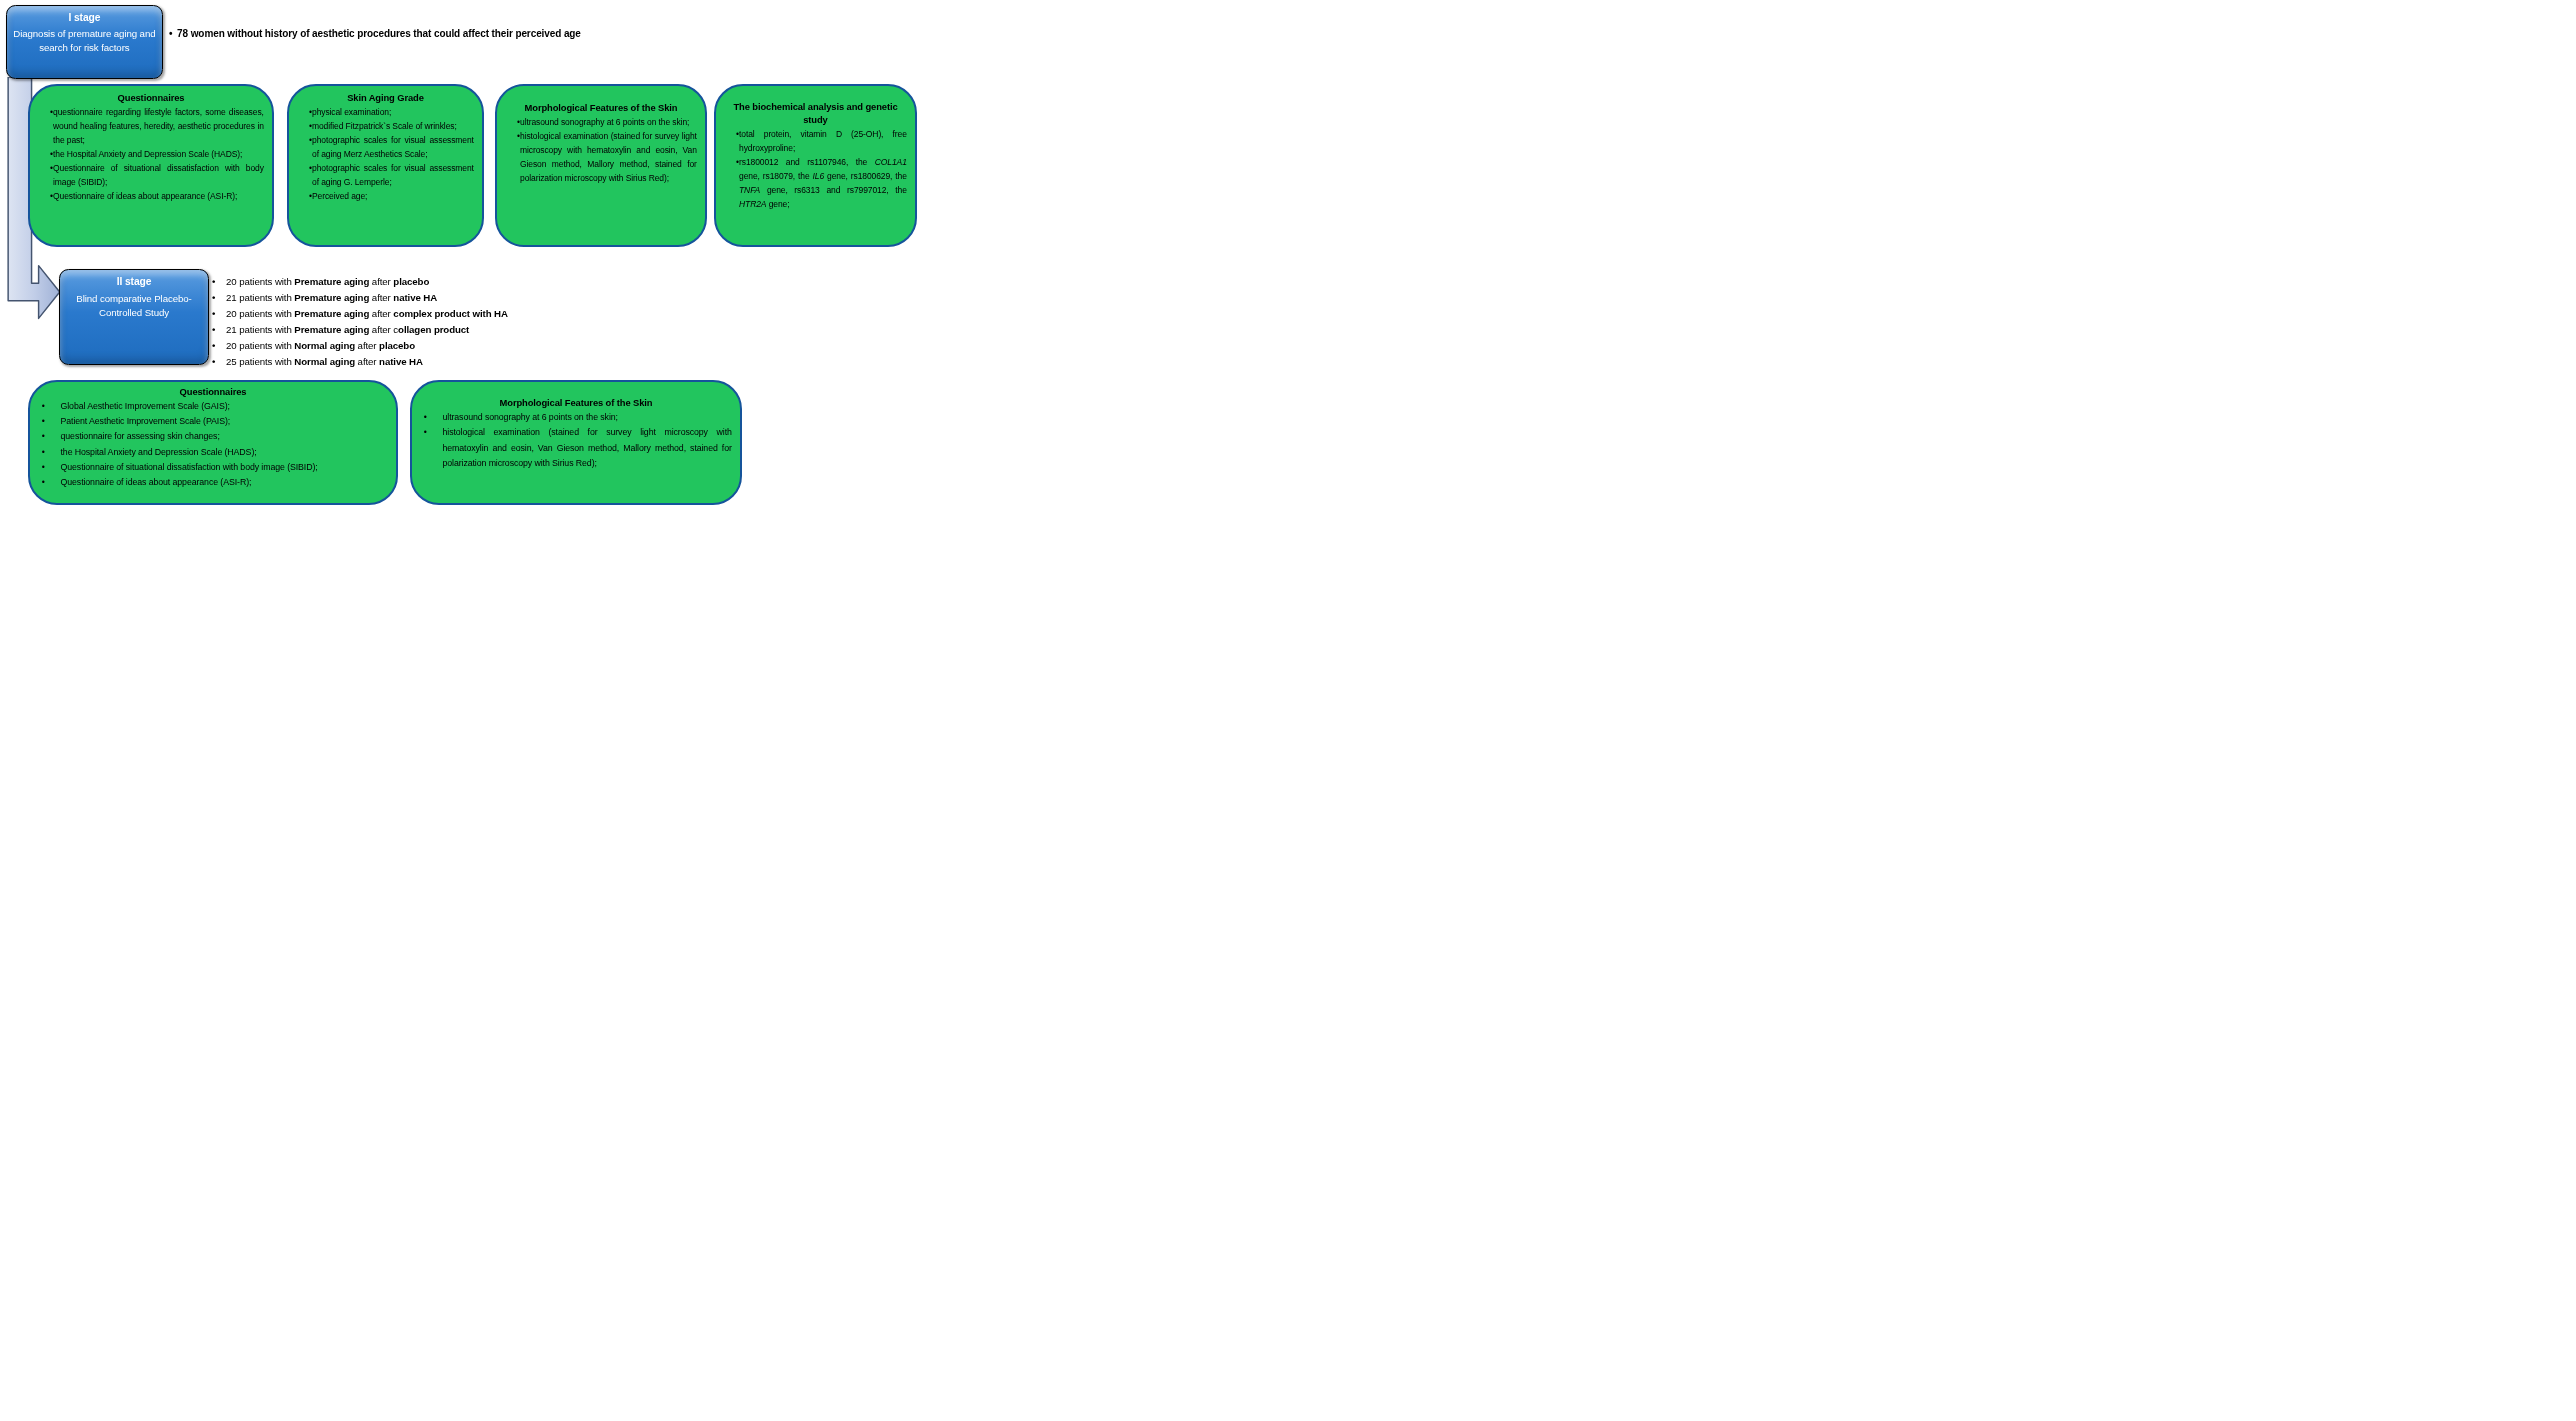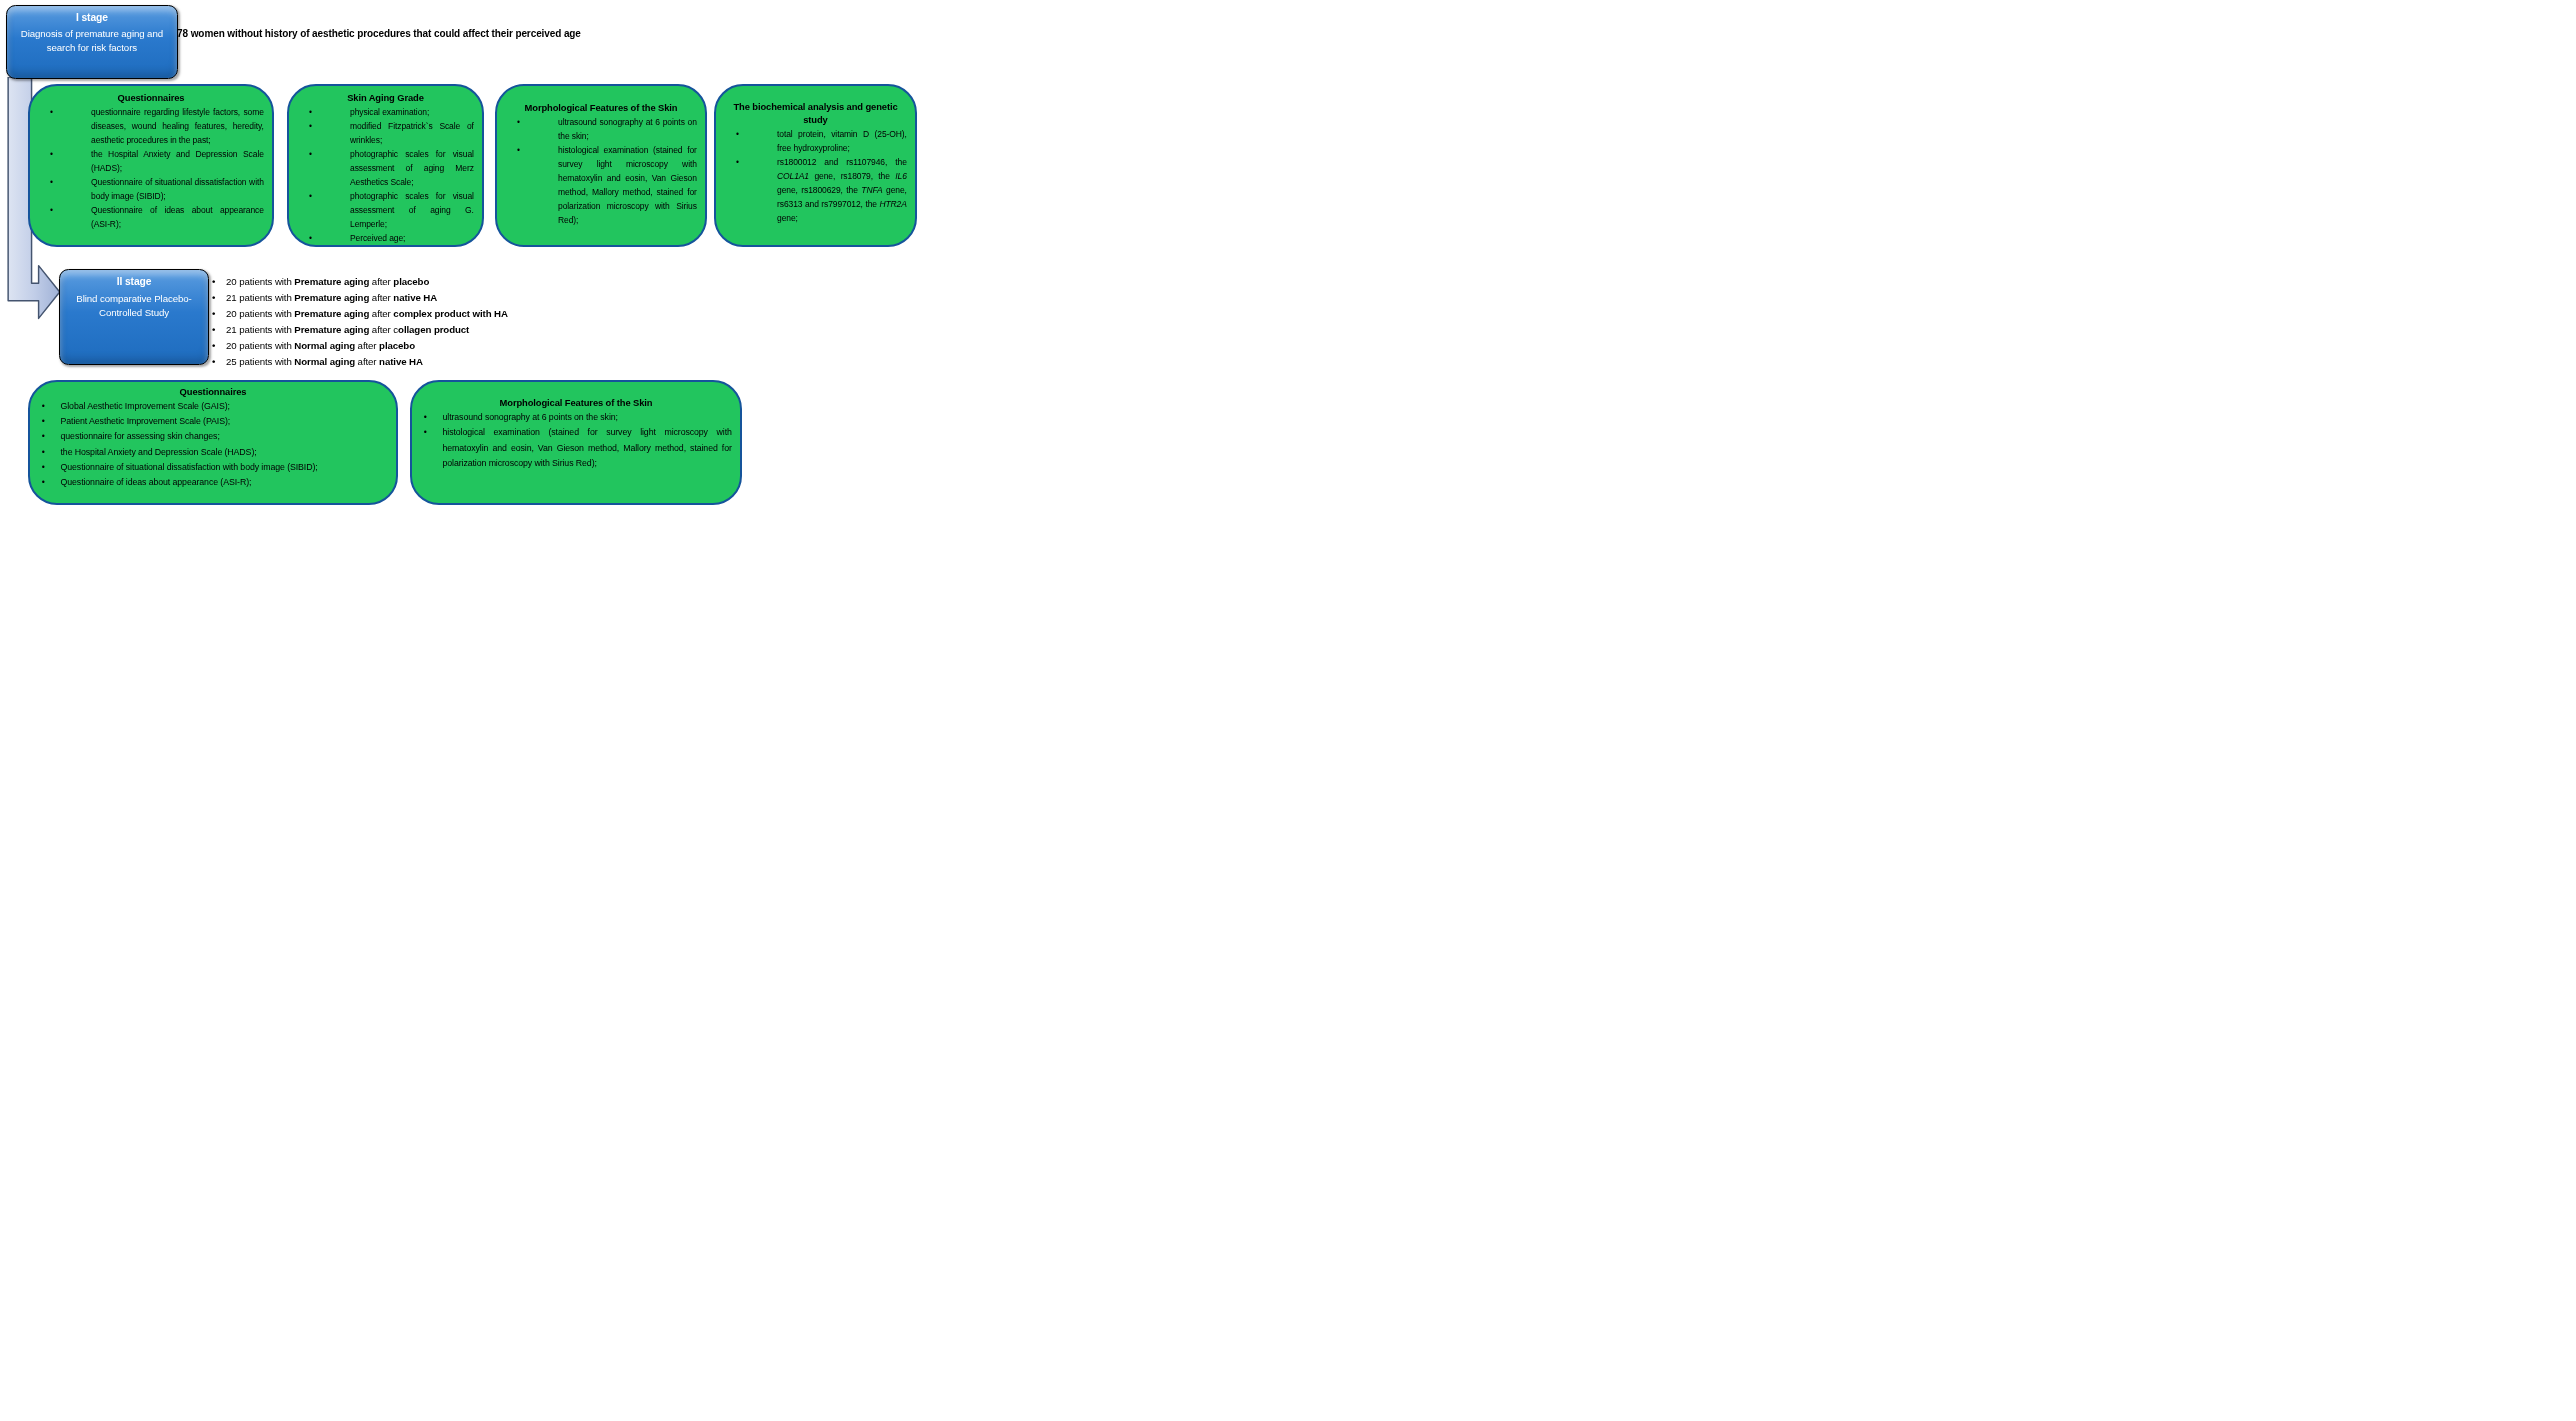--- a/index.html
+++ b/index.html
@@ -12,42 +12,42 @@
   .stage{
     position:absolute;box-sizing:border-box;z-index:2;
     border:1.8px solid #000;border-radius:9.4px;color:#fff;text-align:center;
     background:linear-gradient(180deg,#5b9de0 0%,#2a79cd 45%,#1e6cbe 100%);
     box-shadow:inset 0 4.7px 5.9px rgba(255,255,255,.4),
                inset 0 -4.7px 8.2px rgba(0,0,0,.18),
                1.2px 1.8px 2.3px rgba(0,0,0,.35);
   }
   .stage .stitle{font-weight:bold;font-size:10.3px;margin-top:5.9px;}
   .stage .ssub{font-size:9.7px;line-height:14px;margin:4.7px 5.9px 0 5.9px;}
-  #stage1{left:5.9px;top:4.7px;width:172px;height:74px;}
+  #stage1{left:5.9px;top:4.7px;width:157px;height:74px;}
   #stage2{left:59px;top:269px;width:150px;height:96px;}
   
   #cohort{
     position:absolute;left:169px;top:28px;width:726px;
     font-size:10px;font-weight:bold;
   }
   #cohort .dot{margin-right:4.7px;}
   
   #arrow{position:absolute;left:4.7px;top:77px;z-index:1;}
   
   .obox{
     position:absolute;box-sizing:border-box;background:#22c55e;
     border:2.9px solid #15549B;border-radius:29px;z-index:2;
   }
   .obox .otitle{
     font-weight:bold;font-size:9.4px;text-align:center;margin:4.7px 7px 0.6px 7px;
     line-height:13px;
   }
   .obox ul{list-style:none;margin:1.2px 0 0 0;padding:0 8.2px 0 0;}
   .obox li{
-    position:relative;padding-left:61px;text-align:justify;
+    position:relative;padding-left:23px;text-align:justify;
     font-size:8.5px;line-height:14px;
   }
   .obox li::before{content:"\2022";position:absolute;left:20px;}
   
   #box-q1{left:28px;top:84px;width:246px;height:163px;}
   #box-sag{left:287px;top:84px;width:197px;height:163px;}
   #box-morph1{left:495px;top:84px;width:212px;height:163px;}
   #box-bio{left:714px;top:84px;width:203px;height:163px;}
   #box-morph1 .otitle{margin-top:15.2px;}
   #box-bio .otitle{margin-top:14px;}

